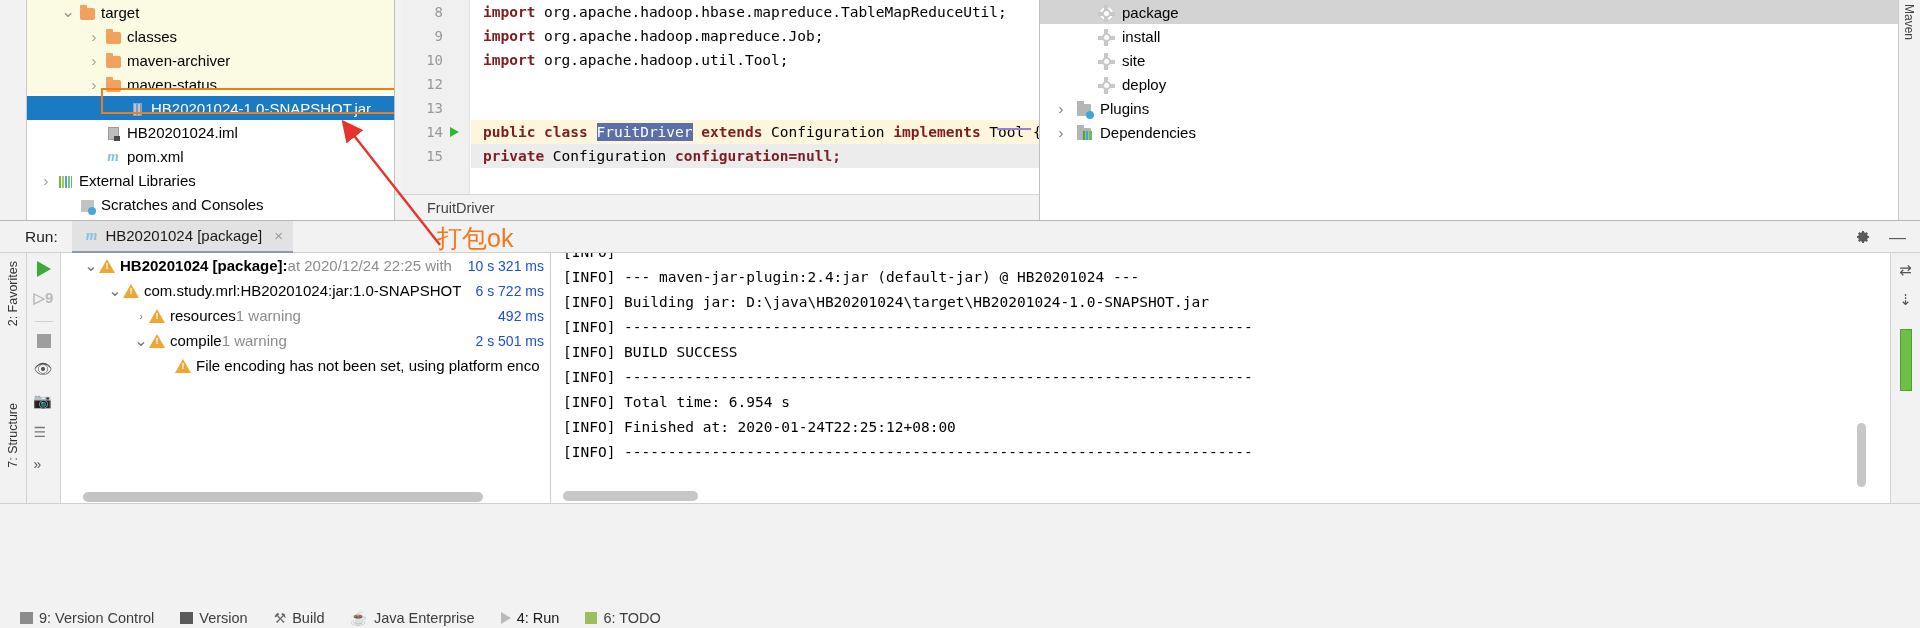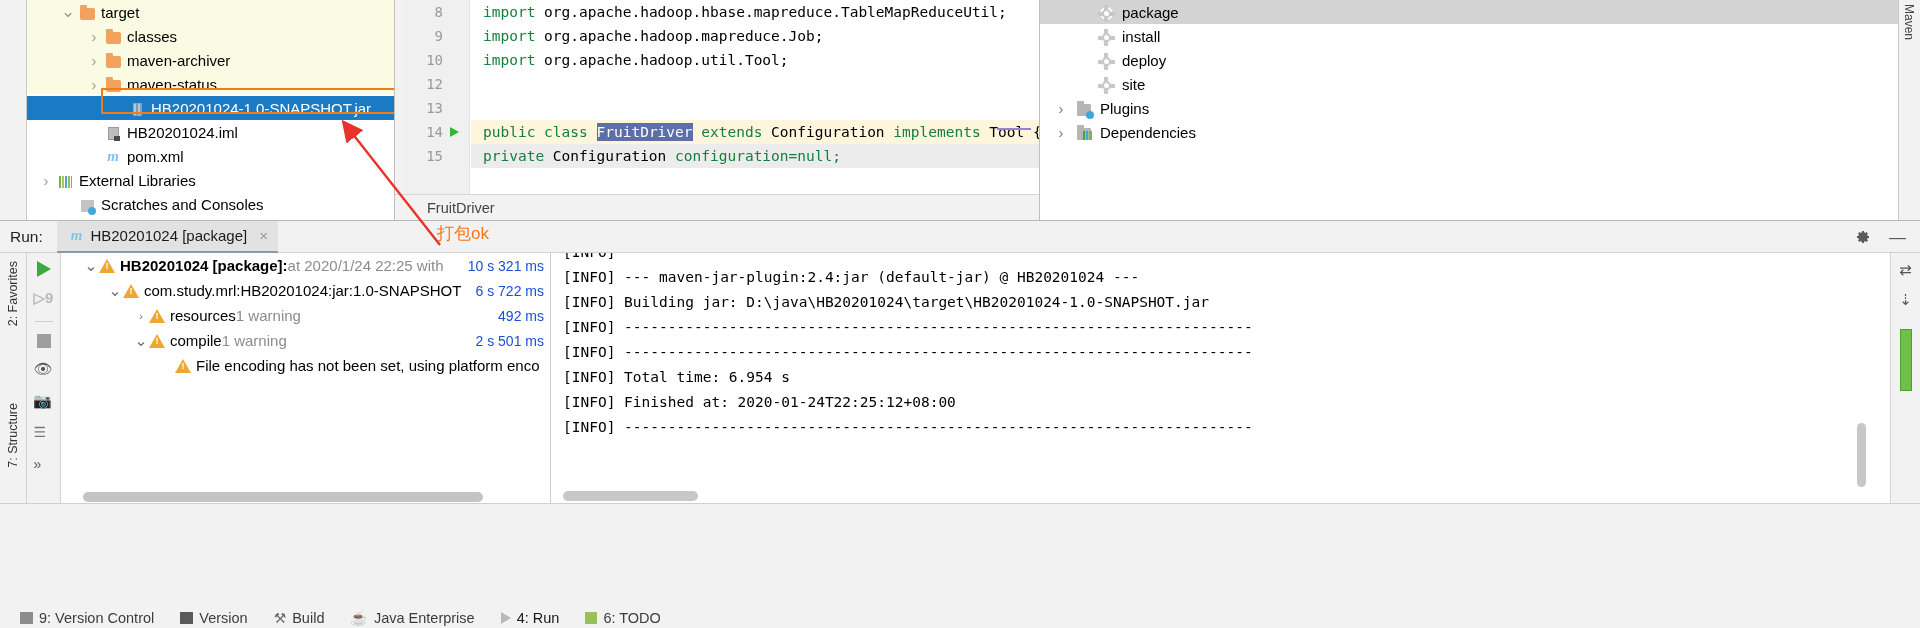--- a/index.html
+++ b/index.html
@@ -112,21 +112,21 @@
   .code-line {
     position: relative; height: 24px; line-height: 24px;
     font-family: "DejaVu Sans Mono", monospace; font-size: 14.5px;
     white-space: nowrap;
   }
   .lineno {
     position:absolute; left:0; width: 48px; text-align: right;
     color: #999999; font-family:"DejaVu Sans Mono",monospace; font-size:14px;
   }
   .code-text { position: absolute; left: 88px; }
-  .kw { color: #15803d; font-weight: normal; }
+  .kw { color: #7f1d1d; font-weight: bold; }
   .plain { color: #000000; }
   .line-hl { background: #fdf6dd; }
   .line-hl-grey { background: #ececec; }
   .run-arrow {
     position:absolute; left:55px; top:7px; width:0;height:0;
     border-left: 9px solid #2eb82e; border-top:5px solid transparent; border-bottom:5px solid transparent;
   }
   .fold-mark {
     position:absolute; left:62px; top:6px; width:9px;height:10px;
     border:1px solid #a0a0a0; border-right:none; background:#fff;
@@ -191,21 +191,21 @@
   #run-window {
     position:absolute; left:0; top:220px; width:1920px; height:283px;
     background:#f2f2f2;
     border-top:1px solid #b8b8b8;
   }
   .run-header {
     position:relative; height: 32px; background:#f2f2f2;
     display:flex; align-items:center;
     border-bottom:1px solid #d0d0d0;
   }
-  .run-label { margin-left: 10px; font-size: 15.5px; color:#222; }
+  .run-label { margin-left: 25px; font-size: 15.5px; color:#222; }
   .run-tab {
     margin-left: 14px; height: 32px; display:flex; align-items:center;
     padding: 0 10px 0 14px; background:#e2e2e2;
     border-bottom: 2px solid #8a9bb0;
     font-size: 15px; color:#1a1a1a;
   }
   .run-tab .m-ico { margin-right: 8px; }
   .tab-close { margin-left:12px; color:#9a9a9a; font-size: 15px; }
   .hdr-right { position:absolute; right: 14px; top:0; height:32px; display:flex; align-items:center; gap: 18px;}
   .hdr-gear { width:16px;height:16px;position:relative;}
@@ -286,21 +286,21 @@
   .rr-green {
     width:12px; height:62px; background:#6fbf4a; border:1px solid #4f9e31; margin-top:8px;
   }
 
   
   #annotation {
     position:absolute; left:0; top:0; width:1920px; height:628px; pointer-events:none;
   }
   .ann-text {
     position:absolute; left: 437px; top: 222px;
-    color:#f4761a; font-size: 17px; font-weight: 500;
+    color:#f4761a; font-size: 25px; font-weight: 500;
     font-family:"Liberation Sans", sans-serif;
   }
 
   
   #status-bar {
     position:absolute; left:0; bottom:0; width:1920px; height:125px;
     background:#f2f2f2; border-top:1px solid #d0d0d0;
   }
   .sb-items {
     position:absolute; left: 20px; bottom: 2px;
@@ -425,25 +425,25 @@
           <div class="mvn-row selected" style="padding-left: 56px;">
             <span class="ico"><span class="gear"><span class="gear-core"></span></span></span>
             <span class="mvn-label">package</span>
           </div>
           <div class="mvn-row" style="padding-left: 56px;">
             <span class="ico"><span class="gear"><span class="gear-core"></span></span></span>
             <span class="mvn-label">install</span>
           </div>
           <div class="mvn-row" style="padding-left: 56px;">
             <span class="ico"><span class="gear"><span class="gear-core"></span></span></span>
-            <span class="mvn-label">deploy</span>
+            <span class="mvn-label">site</span>
           </div>
           <div class="mvn-row" style="padding-left: 56px;">
             <span class="ico"><span class="gear"><span class="gear-core"></span></span></span>
-            <span class="mvn-label">site</span>
+            <span class="mvn-label">deploy</span>
           </div>
           <div class="mvn-row" style="padding-left: 8px;">
             <span class="rt-tw" style="font-size: 15px; width: 26px;">›</span>
             <span class="ico"><span class="plugins-ico"></span></span>
             <span class="mvn-label">Plugins</span>
           </div>
           <div class="mvn-row" style="padding-left: 8px;">
             <span class="rt-tw" style="font-size: 15px; width: 26px;">›</span>
             <span class="ico"><span class="deps-ico"></span></span>
             <span class="mvn-label">Dependencies</span>
@@ -492,21 +492,21 @@
         <span class="tb-ico tb-filter">☰</span>
         <span class="tb-ico tb-more">»</span>
       </div>
 
       <div class="run-tree">
         <div id="rt-rows">
             <div class="rt-row" style="padding-left: 22px;">
               <span class="rt-tw" style="font-size: 16px; line-height: 9px;">⌄</span>
               <span class="warn-ico"></span>
               <span class="rt-bold">HB20201024 [package]:</span>
-              <span class="rt-dim"> at 2020/1/24 22:25 with </span>
+              <span class="rt-dim"> at 2020/12/24 22:25 with </span>
               <span class="rt-time">10 s 321 ms</span>
             </div>
             <div class="rt-row" style="padding-left: 46px;">
               <span class="rt-tw" style="font-size: 16px; line-height: 9px;">⌄</span>
               <span class="warn-ico"></span>
               <span>com.study.mrl:HB20201024:jar:1.0-SNAPSHOT</span>
               <span class="rt-time">6 s 722 ms</span>
             </div>
             <div class="rt-row" style="padding-left: 72px;">
               <span class="rt-tw">›</span>
@@ -530,20 +530,21 @@
           </div>
         <div class="rt-scrollbar"></div>
       </div>
 
       <div class="run-console">
         <div id="console-lines" style="margin-top: -13px;">
             <div class="con-line">[INFO]</div>
             <div class="con-line">[INFO] --- maven-jar-plugin:2.4:jar (default-jar) @ HB20201024 ---</div>
             <div class="con-line">[INFO] Building jar: D:\java\HB20201024\target\HB20201024-1.0-SNAPSHOT.jar</div>
             <div class="con-line">[INFO] ------------------------------------------------------------------------</div>
+            <div class="con-line">[INFO] BUILD SUCCESS</div>
             <div class="con-line">[INFO] ------------------------------------------------------------------------</div>
             <div class="con-line">[INFO] Total time:  6.954 s</div>
             <div class="con-line">[INFO] Finished at: 2020-01-24T22:25:12+08:00</div>
             <div class="con-line">[INFO] ------------------------------------------------------------------------</div>
           </div>
         <div class="con-scroll-v"></div>
         <div class="con-scroll-h"></div>
       </div>
 
       <div class="run-right-rail">

